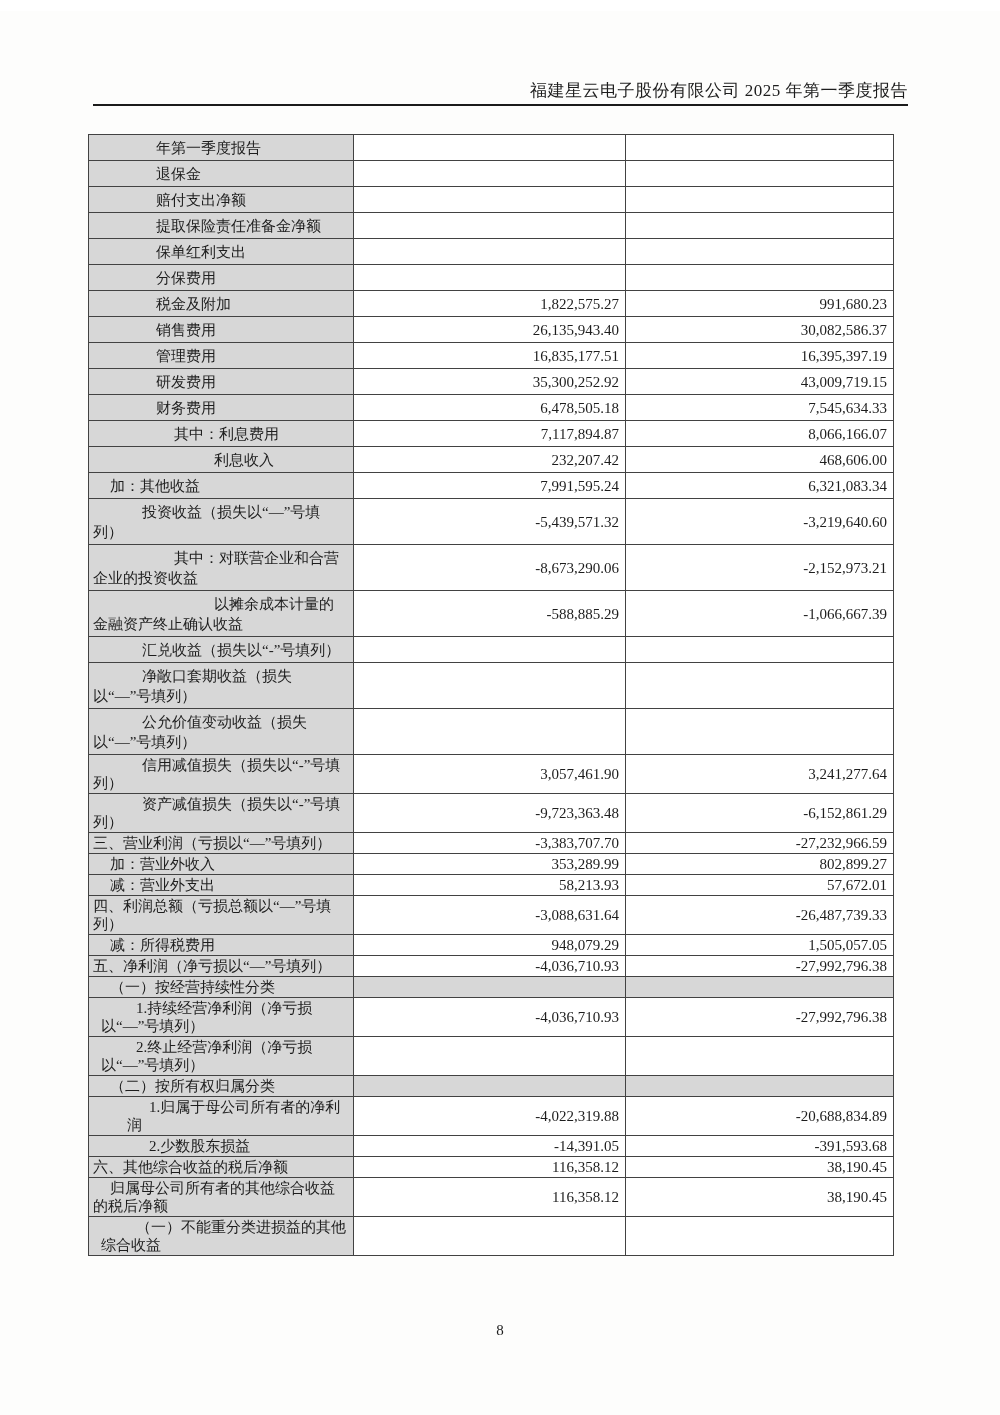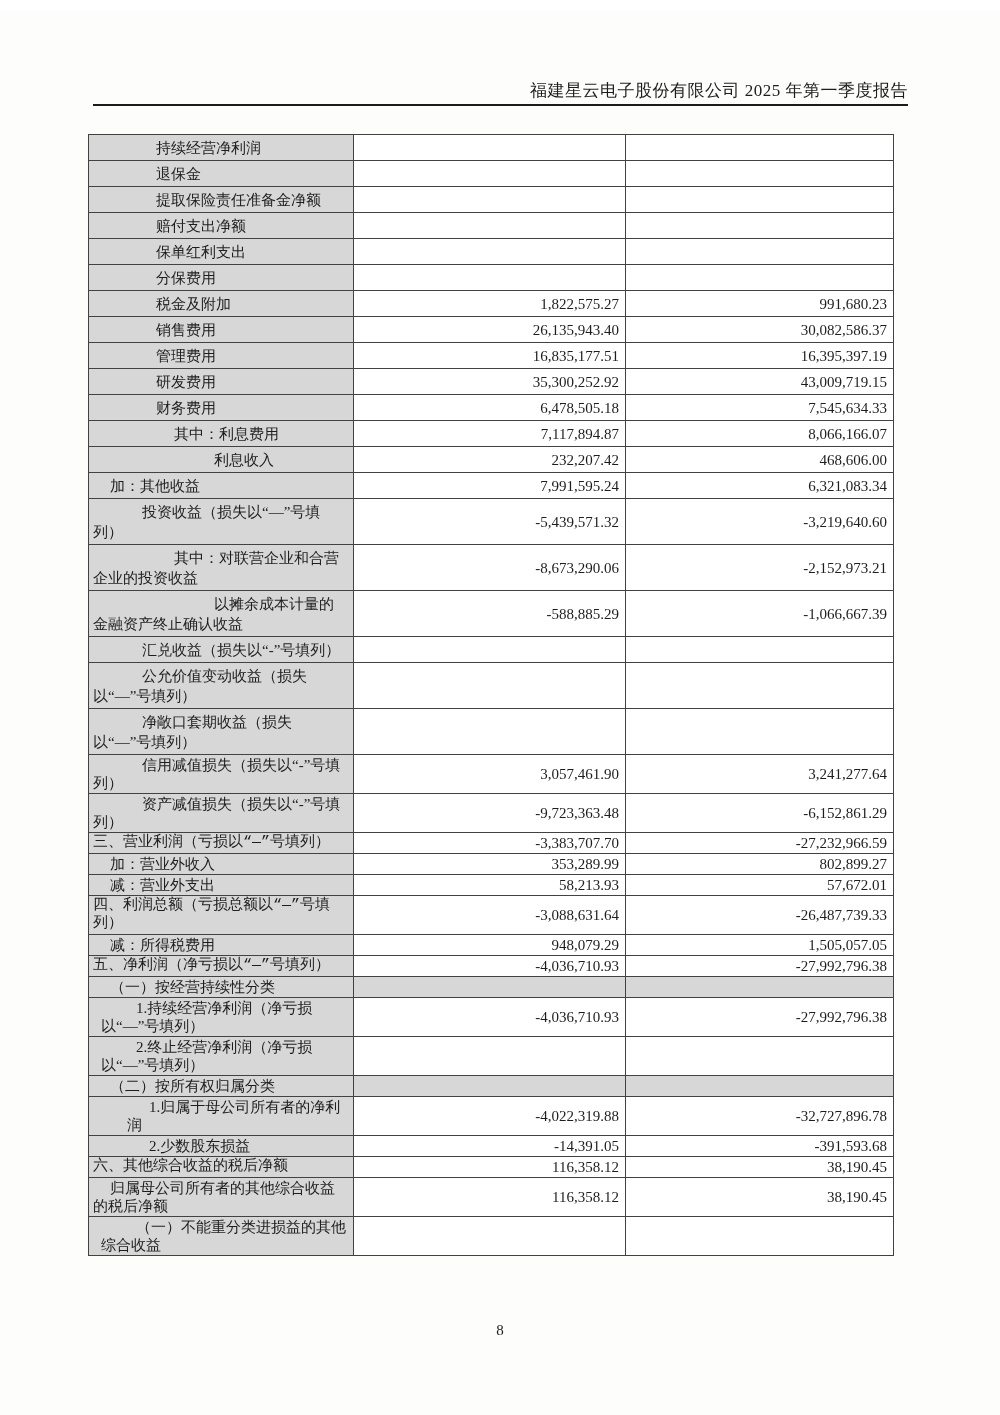--- a/index.html
+++ b/index.html
@@ -31,21 +31,21 @@
     background:#ffffff; padding:1px 6px 1px 4px; vertical-align:middle;
     text-align:right; white-space:nowrap;
   }
   tr.shaded .c-val { background:#d7d7d7; }
   tr.sz-a td { line-height:20px; }
   tr.sz-b td { line-height:18px; }
   tr.sz-a.l1 { height:26px; }
   tr.sz-a.l2 { height:46px; }
   tr.sz-b.l1 { height:20px; }
   tr.sz-b.l2 { height:38px; }
-  .ind0 { text-indent:0;font-family:Liberation Mono, monospace; }
+  .ind0 { text-indent:0; }
   .ind1 { text-indent:17px; }
   .ind2 { text-indent:22px;padding-left:38px; }
   .ind3 { text-indent:35px;padding-left:12px; }
   .ind4 { text-indent:49px; }
   .ind5 { text-indent:63px; }
   .ind6 { text-indent:81px; }
   .ind7 { text-indent:121px; }
   .page-number {
     position:absolute; top:1311px; left:0; width:100%;
     text-align:center; font-size:15px;
@@ -59,36 +59,36 @@
   <div class="header-rule"></div>
 
   <table class="fin-table">
     <colgroup>
       <col style="width:265px">
       <col style="width:272px">
       <col style="width:268px">
     </colgroup>
     <tbody id="table-body">
         <tr class="sz-a l1">
-          <td class="c-label ind5">持续经营净利润</td>
+          <td class="c-label ind5">年第一季度报告</td>
           <td class="c-val"></td>
           <td class="c-val"></td>
         </tr>
         <tr class="sz-a l1">
           <td class="c-label ind5">退保金</td>
           <td class="c-val"></td>
           <td class="c-val"></td>
         </tr>
         <tr class="sz-a l1">
+          <td class="c-label ind5">赔付支出净额</td>
+          <td class="c-val"></td>
+          <td class="c-val"></td>
+        </tr>
+        <tr class="sz-a l1">
           <td class="c-label ind5">提取保险责任准备金净额</td>
-          <td class="c-val"></td>
-          <td class="c-val"></td>
-        </tr>
-        <tr class="sz-a l1">
-          <td class="c-label ind5">赔付支出净额</td>
           <td class="c-val"></td>
           <td class="c-val"></td>
         </tr>
         <tr class="sz-a l1">
           <td class="c-label ind5">保单红利支出</td>
           <td class="c-val"></td>
           <td class="c-val"></td>
         </tr>
         <tr class="sz-a l1">
           <td class="c-label ind5">分保费用</td>
@@ -149,26 +149,26 @@
           <td class="c-label ind7">以摊余成本计量的金融资产终止确认收益</td>
           <td class="c-val">-588,885.29</td>
           <td class="c-val">-1,066,667.39</td>
         </tr>
         <tr class="sz-a l1">
           <td class="c-label ind4">汇兑收益（损失以“-”号填列）</td>
           <td class="c-val"></td>
           <td class="c-val"></td>
         </tr>
         <tr class="sz-a l2">
+          <td class="c-label ind4">净敞口套期收益（损失以“—”号填列）</td>
+          <td class="c-val"></td>
+          <td class="c-val"></td>
+        </tr>
+        <tr class="sz-a l2">
           <td class="c-label ind4">公允价值变动收益（损失以“—”号填列）</td>
-          <td class="c-val"></td>
-          <td class="c-val"></td>
-        </tr>
-        <tr class="sz-a l2">
-          <td class="c-label ind4">净敞口套期收益（损失以“—”号填列）</td>
           <td class="c-val"></td>
           <td class="c-val"></td>
         </tr>
         <tr class="sz-b l2">
           <td class="c-label ind4">信用减值损失（损失以“-”号填列）</td>
           <td class="c-val">3,057,461.90</td>
           <td class="c-val">3,241,277.64</td>
         </tr>
         <tr class="sz-b l2">
           <td class="c-label ind4">资产减值损失（损失以“-”号填列）</td>
@@ -221,21 +221,21 @@
           <td class="c-val"></td>
         </tr>
         <tr class="sz-b l1 shaded">
           <td class="c-label ind1">（二）按所有权归属分类</td>
           <td class="c-val"></td>
           <td class="c-val"></td>
         </tr>
         <tr class="sz-b l1">
           <td class="c-label ind2">1.归属于母公司所有者的净利润</td>
           <td class="c-val">-4,022,319.88</td>
-          <td class="c-val">-32,727,896.78</td>
+          <td class="c-val">-20,688,834.89</td>
         </tr>
         <tr class="sz-b l1">
           <td class="c-label ind2">2.少数股东损益</td>
           <td class="c-val">-14,391.05</td>
           <td class="c-val">-391,593.68</td>
         </tr>
         <tr class="sz-b l1">
           <td class="c-label ind0">六、其他综合收益的税后净额</td>
           <td class="c-val">116,358.12</td>
           <td class="c-val">38,190.45</td>

